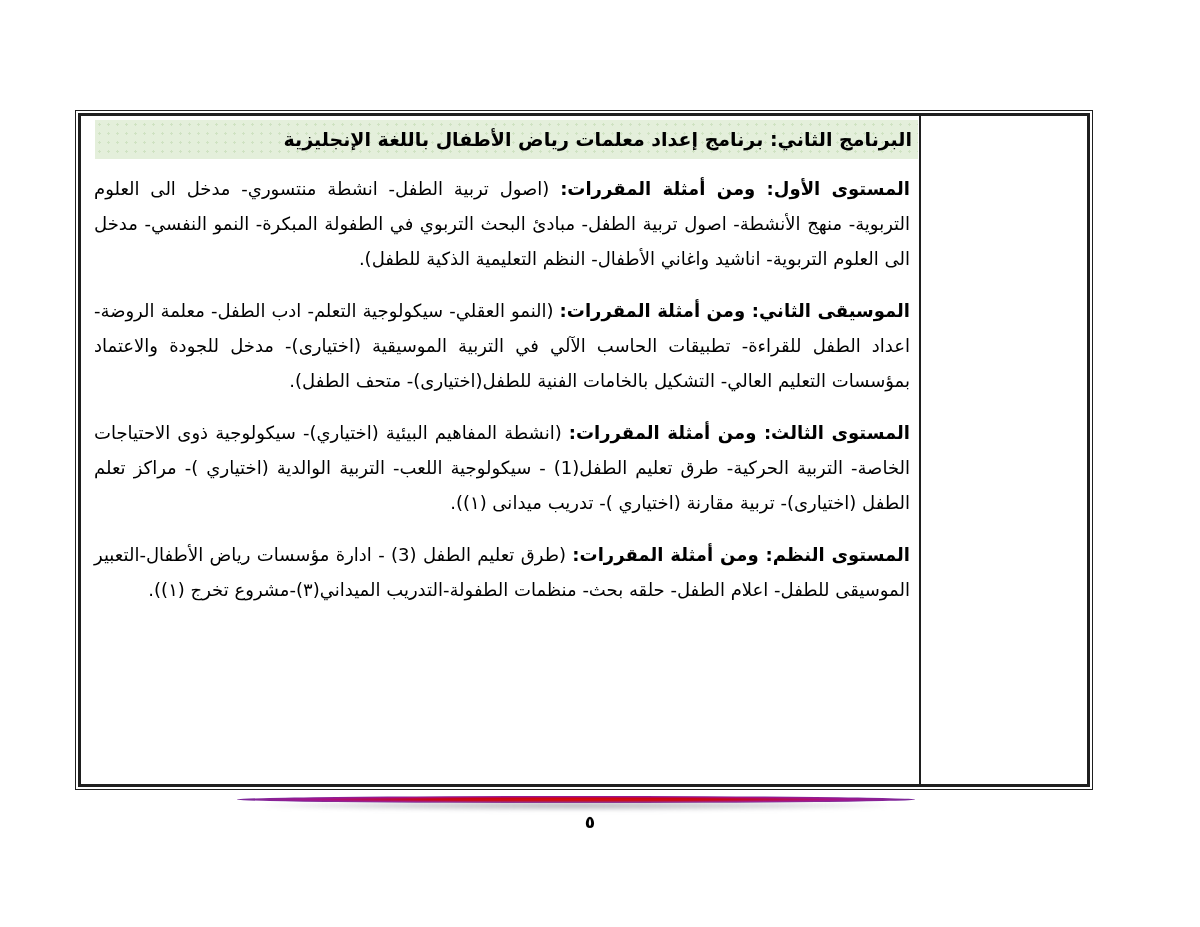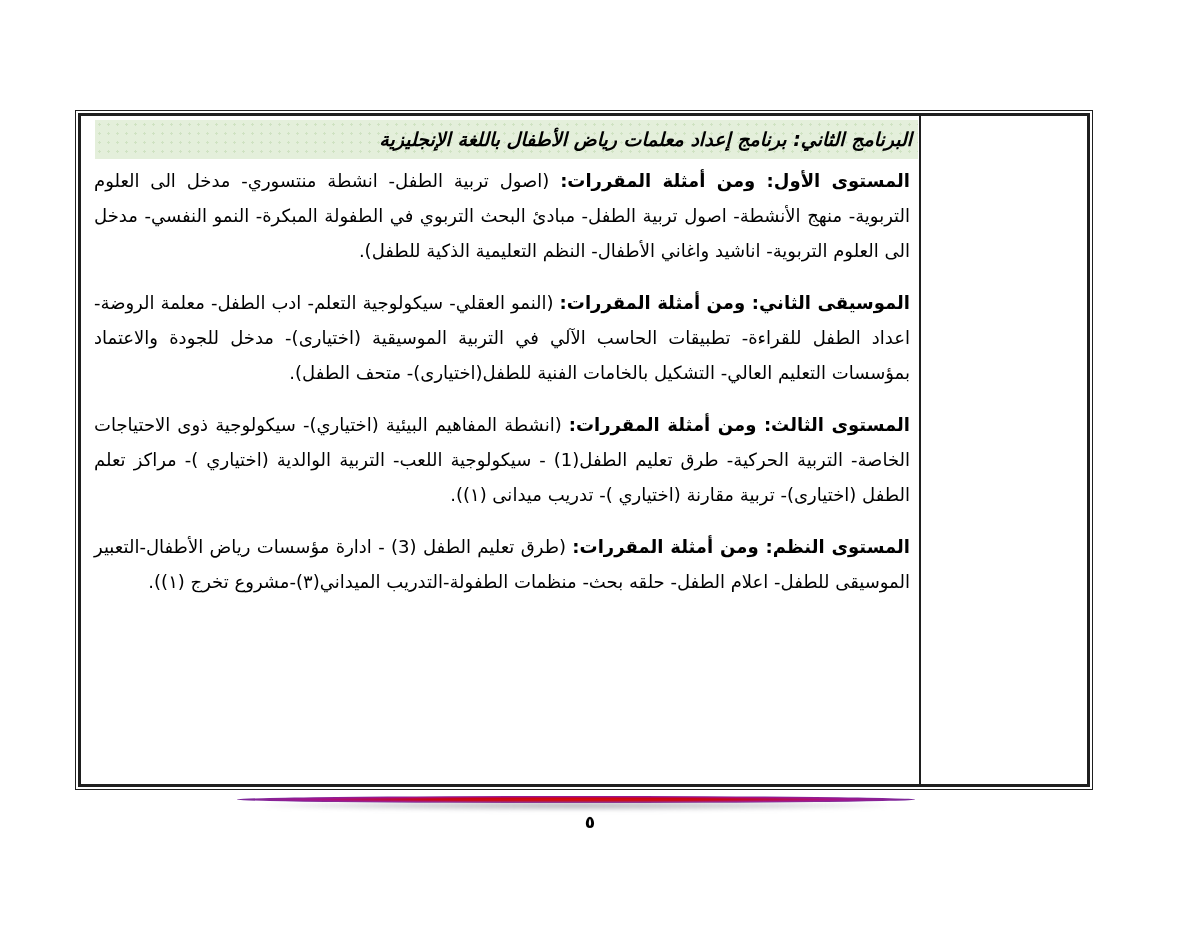--- a/index.html
+++ b/index.html
@@ -56,35 +56,34 @@
     background-color: #e4efdb;
     background-image: radial-gradient(circle, #cfe2c2 1px, rgba(0,0,0,0) 1.2px);
     background-size: 9px 9px;
     text-align: right;
     padding-right: 6px;
     font-weight: bold;
     font-size: 19px;
     color: #000000;
     white-space: nowrap;
     overflow: hidden;
-    font-style: italic;
   }
 
   
   .level {
     margin: 17px 9px 0 13px;
     direction: rtl;
     text-align: justify;
     text-align-last: right;
     font-size: 18px;
     line-height: 35px;
     color: #000000;
   }
   .level b { font-weight: bold; }
-  .level:first-of-type { margin-top: 4px; }
+  .level:first-of-type { margin-top: 12px; }
 
   
   .ribbon {
     position: absolute;
     left: 237px;
     top: 796px;
     width: 678px;
     height: 7px;
     border-radius: 50%;
     background: radial-gradient(ellipse at center,

